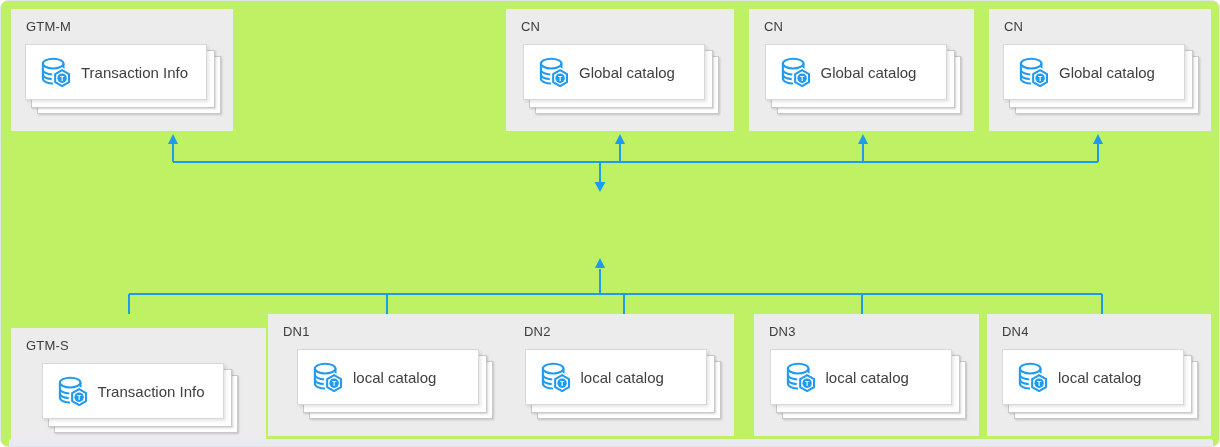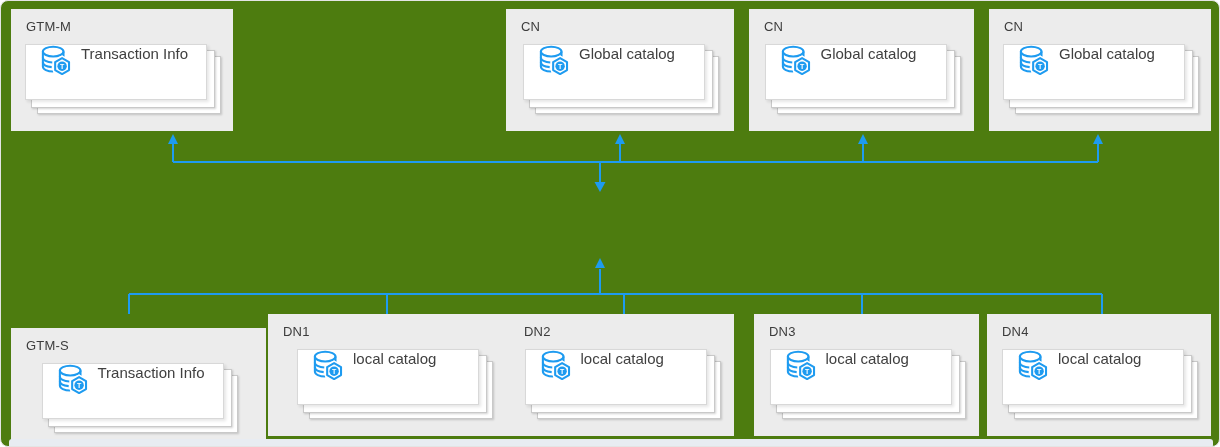--- a/index.html
+++ b/index.html
@@ -1,38 +1,38 @@
 <!DOCTYPE html>
 <html><head>
 <meta charset="utf-8">
 <style>
   html,body{margin:0;padding:0;background:#fff;font-family:"Liberation Sans",sans-serif;}
   .canvas{
     position:relative;width:1220px;height:447px;box-sizing:border-box;
-    background:#4d7c0f;border:1px solid #e4e4e4;border-radius:8px;overflow:hidden;
+    background:#bef264;border:1px solid #e4e4e4;border-radius:8px;overflow:hidden;
   }
   .node{
     position:absolute;height:122px;background:#ececec;
   }
   .node-label{
     position:absolute;left:15px;top:10px;font-size:13px;color:#3c3c3c;letter-spacing:.2px;
   }
   .card-stack{
     position:absolute;top:35px;left:50%;margin-left:-97px;width:182px;height:56px;
   }
   .stack-layer{
     position:absolute;width:100%;height:100%;background:#fff;
     border:1px solid #c9c9c9;box-shadow:1px 1px 2px rgba(0,0,0,.18);
   }
   .stack-layer.l2{left:12px;top:12px;}
   .stack-layer.l1{left:6px;top:6px;}
   .card{
     position:absolute;left:0;top:0;width:100%;height:100%;box-sizing:border-box;
     background:#fff;border:1px solid #d8d8d8;box-shadow:2px 2px 3px rgba(0,0,0,.10);
-    display:flex;padding-left:15px;gap:10px;
+    display:flex;align-items:center;padding-left:15px;gap:10px;
   }
   .card-text{font-size:15px;color:#404040;white-space:nowrap;}
   .db-icon{width:30px;height:30px;flex:0 0 30px;}
   .bus-band{
     position:absolute;left:10px;top:192px;width:1200px;height:63px;background:#ececec;
   }
   .bus-box{
     position:absolute;left:422px;top:8px;width:333px;height:48px;background:#fff;
     border:1px solid #ededed;display:flex;align-items:center;justify-content:center;
     font-size:14px;color:#404040;letter-spacing:.5px;

